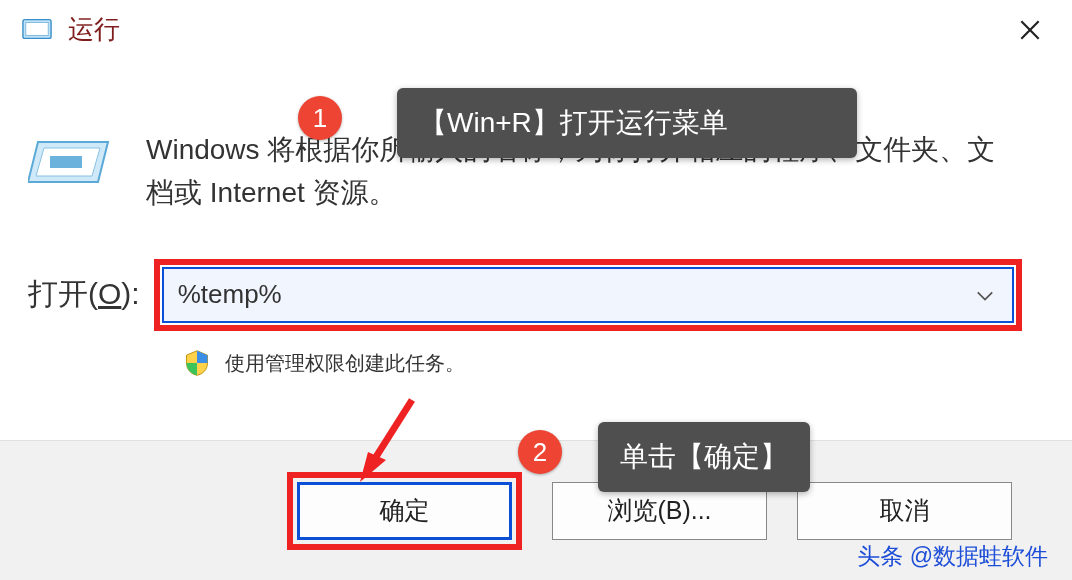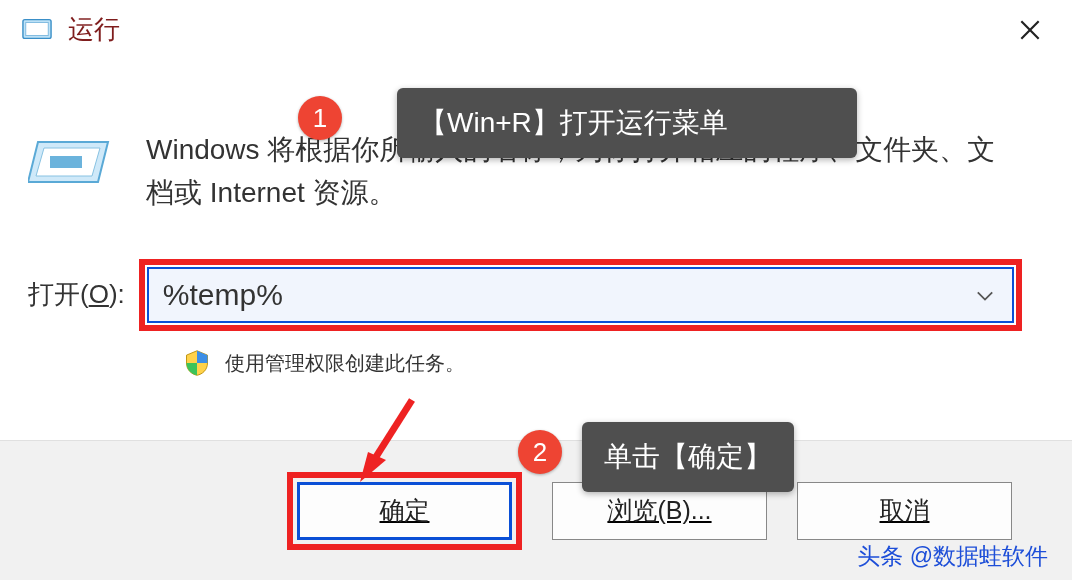--- a/index.html
+++ b/index.html
@@ -36,34 +36,34 @@
     padding: 70px 50px 0 28px;
     position: relative;
   }
   .desc-row { display:flex; align-items:flex-start; gap: 28px; }
   .run-big-icon { width:90px; height:70px; flex:none; margin-top:4px;}
   .desc-text { font-size: 28px; color:#333; line-height:1.55; max-width: 870px;}
   .open-row {
     display:flex; align-items:center; gap: 14px;
     margin-top: 44px;
   }
-  .open-label { font-size: 26px; color:#333; white-space:nowrap; }
+  .open-label { font-size: 30px; color:#333; white-space:nowrap; }
   .open-label u { text-decoration: underline; }
   .input-wrap {
     flex:1;
     border: 6px solid #e22;
     padding: 2px;
   }
   .open-input {
     width:100%;
     border:2px solid #0a4fd6;
     background:#f1f5fd;
     height:56px;
     padding:0 14px;
-    font-size:30px;
+    font-size:26px;
     color:#333;
     display:flex;align-items:center;
     position:relative;
   }
   .open-input .chev {
     position:absolute; right:18px; top:50%; transform:translateY(-50%);
     font-size:22px; color:#555;
   }
   .admin-row {
     margin-top: 18px;
@@ -76,21 +76,20 @@
     position:absolute;
     left:0;right:0;bottom:0;
     height:140px;
     background:#f1f1f1;
     border-top:1px solid #e0e0e0;
     display:flex;
     justify-content:flex-end;
     align-items:center;
     gap:30px;
     padding-right:60px;
-    text-decoration:underline;
   }
   .btn {
     min-width: 215px;
     height: 58px;
     border:1px solid #888;
     background:#fdfdfd;
     font-size:25px;
     color:#222;
     display:flex;align-items:center;justify-content:center;
     cursor:pointer;
@@ -119,21 +118,21 @@
     border-radius:50%;
     background:#e43;
     color:#fff;
     font-size:26px;
     display:flex;align-items:center;justify-content:center;
     z-index:60;
     box-shadow:0 1px 3px rgba(0,0,0,.3);
   }
   #tooltip1 { left:397px; top:88px; width:460px;}
   #badge1 { left:298px; top:96px;}
-  #tooltip2 { left:582px; top:422px;}
+  #tooltip2 { left:598px; top:422px;}
   #badge2 { left:518px; top:430px;}
   .arrow {
     position:absolute;
     left:352px; top:390px;
     width:80px;height:100px;
     z-index:40;
   }
   .watermark {
     position:absolute;
     right:24px; bottom:8px;

